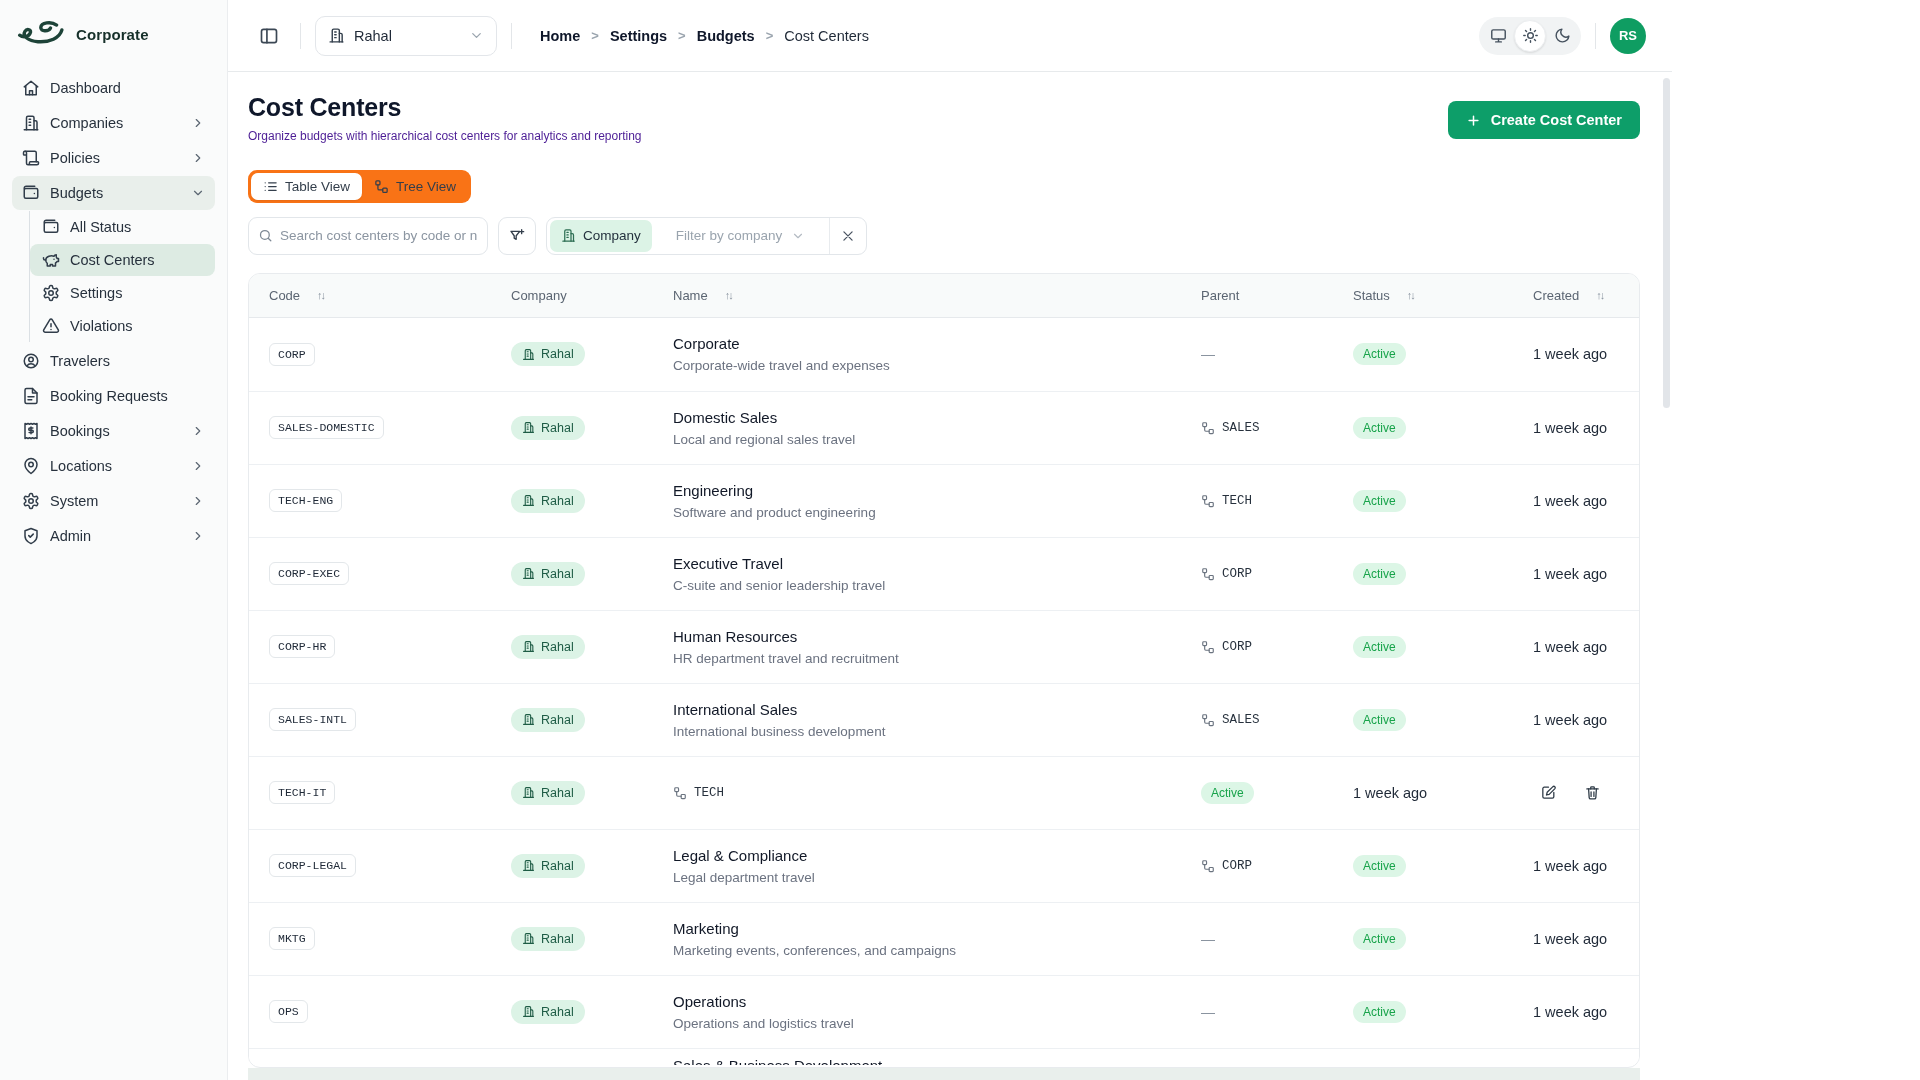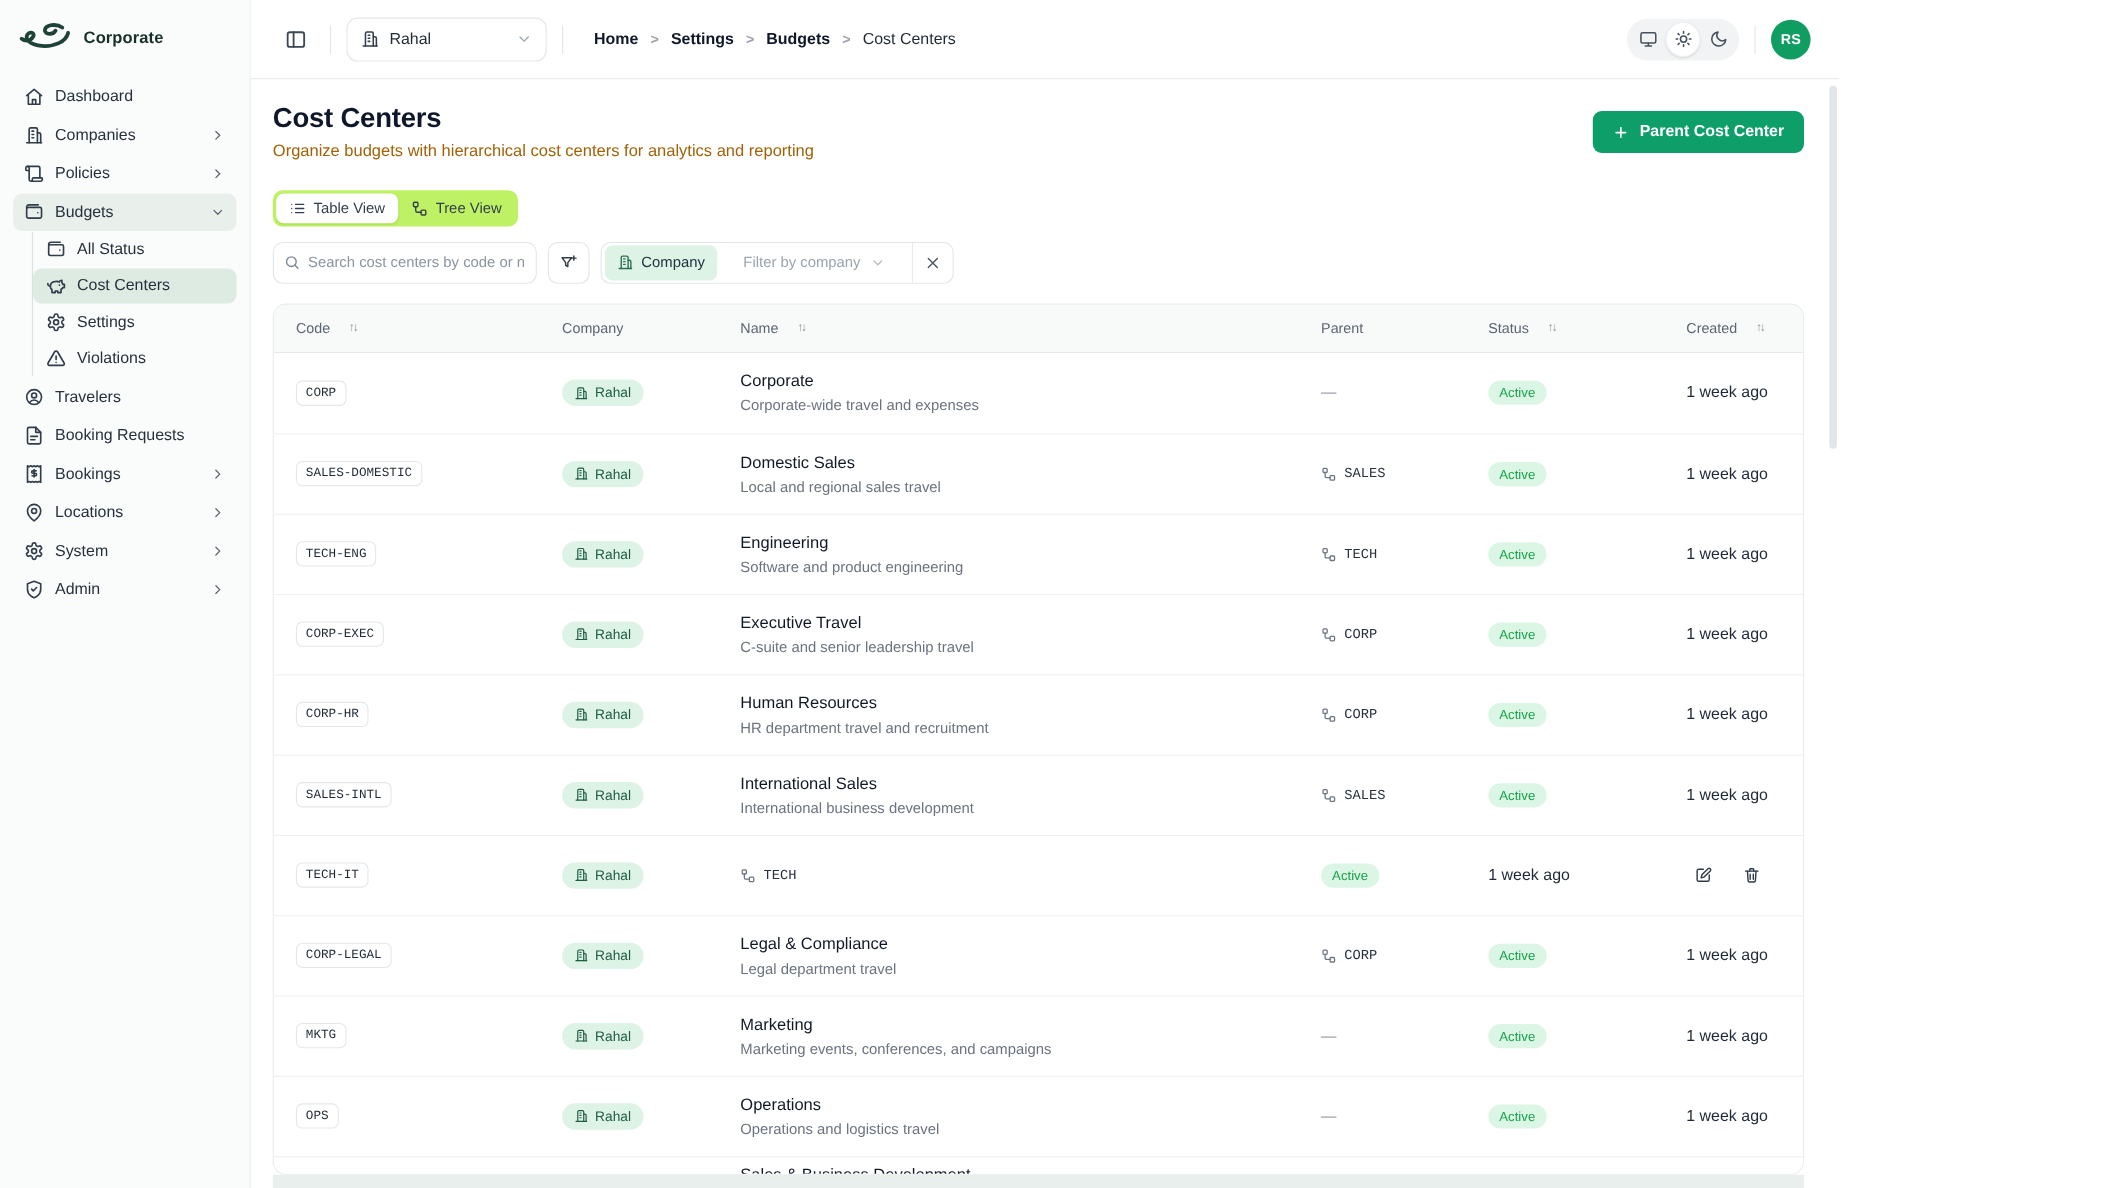--- a/index.html
+++ b/index.html
@@ -46,27 +46,27 @@
   .theme-opt { width:32px; height:32px; border-radius:50%; display:flex; align-items:center;
     justify-content:center; color:#45515e; cursor:pointer; }
   .theme-opt .ic { width:17px; height:17px; }
   .theme-opt.active { background:#fff; box-shadow:0 1px 2px rgba(0,0,0,.1); border:1px solid #eceef0; }
   .avatar { width:36px; height:36px; border-radius:50%; background:var(--avatar-bg); color:#fff;
     font-size:13px; font-weight:700; display:flex; align-items:center; justify-content:center; cursor:pointer; }
 
   .content { flex:1; display:flex; flex-direction:column; padding:0 32px 0 20px; min-height:0; }
   .page-head { display:flex; align-items:flex-start; margin-top:21px; }
   .page-title { font-size:25px; font-weight:700; color:#0f172a; letter-spacing:-.2px; line-height:1.15; }
-  .page-subtitle { font-size:15px; color:#a16207; margin-top:7px; }
+  .page-subtitle { font-size:12px; color:#4c1d95; margin-top:7px; }
   .create-btn { margin-left:auto; height:38px; display:flex; align-items:center; gap:10px;
     background:var(--accent); color:#fff; border:none; border-radius:8px; padding:0 18px;
     font-size:14.5px; font-weight:600; cursor:pointer; font-family:inherit; margin-top:8px; }
   .create-btn .ic { width:15px; height:15px; }
 
-  .view-tabs { display:inline-flex; background:#bef264; border-radius:9px; padding:3px;
+  .view-tabs { display:inline-flex; background:#f97316; border-radius:9px; padding:3px;
     margin-top:27px; align-self:flex-start; }
   .view-tab { display:flex; align-items:center; gap:7px; padding:6px 12px; border-radius:7px;
     font-size:13.5px; font-weight:500; color:#333e4b; cursor:pointer; }
   .view-tab .ic { width:15px; height:15px; }
   .view-tab.active { background:#fff; box-shadow:0 1px 2px rgba(0,0,0,.08); }
 
   .filter-row { display:flex; align-items:center; gap:10px; margin-top:14px; }
   .search-box { position:relative; width:240px; }
   .search-box .ic { position:absolute; left:10px; top:11px; width:15px; height:15px; color:#7d8894; }
   .search-input { width:100%; height:38px; border:1px solid #e2e6ea; border-radius:9px;
@@ -335,21 +335,21 @@
     <section class="content">
       <div class="page-head">
         <div>
           <h1 class="page-title">Cost Centers</h1>
           <p class="page-subtitle">Organize budgets with hierarchical cost centers for analytics and reporting</p>
         </div>
         <button class="create-btn">
           <svg class="ic" viewBox="0 0 24 24" fill="none" stroke="currentColor" stroke-width="2.4" stroke-linecap="round">
               <path d="M12 5v14M5 12h14"></path>
             </svg>
-          <span>Parent Cost Center</span>
+          <span>Create Cost Center</span>
         </button>
       </div>
 
       <div class="view-tabs" id="view-tabs">
           <span class="view-tab active">
             <svg class="ic " viewBox="0 0 24 24" fill="none" stroke="currentColor" stroke-width="2" stroke-linecap="round" stroke-linejoin="round">
               <path d="M9 6h12M9 12h12M9 18h12"></path>
               <path d="M3.5 6h.01M3.5 12h.01M3.5 18h.01"></path>
             </svg>
             <span>Table View</span>

